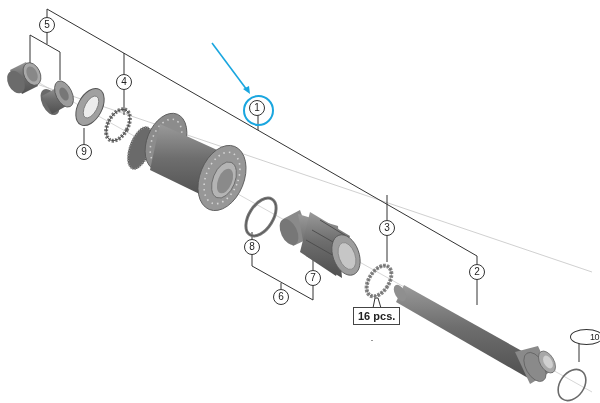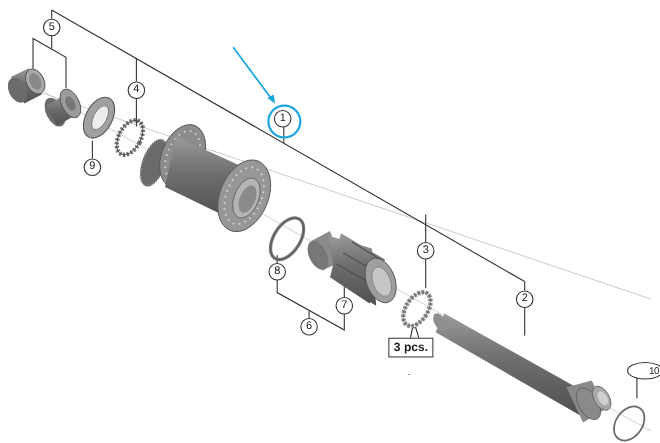--- a/index.html
+++ b/index.html
@@ -150,14 +150,14 @@
   <div class="callout" style="left:469px;top:264px;">2</div>
   <div class="callout" style="left:379px;top:220px;">3</div>
   <div class="callout" style="left:116px;top:74px;">4</div>
   <div class="callout" style="left:39px;top:17px;">5</div>
   <div class="callout" style="left:273px;top:289px;">6</div>
   <div class="callout" style="left:305px;top:270px;">7</div>
   <div class="callout" style="left:244px;top:239px;">8</div>
   <div class="callout" style="left:76px;top:144px;">9</div>
   <div class="callout wide" style="left:570px;top:329px;padding-left:16px;">10</div>
 
-  <div class="qty-box" style="left:353px;top:307px;">3 pcs.</div>
+  <div class="qty-box" style="left:353px;top:307px;">16 pcs.</div>
 </div>
 
 </body></html>

